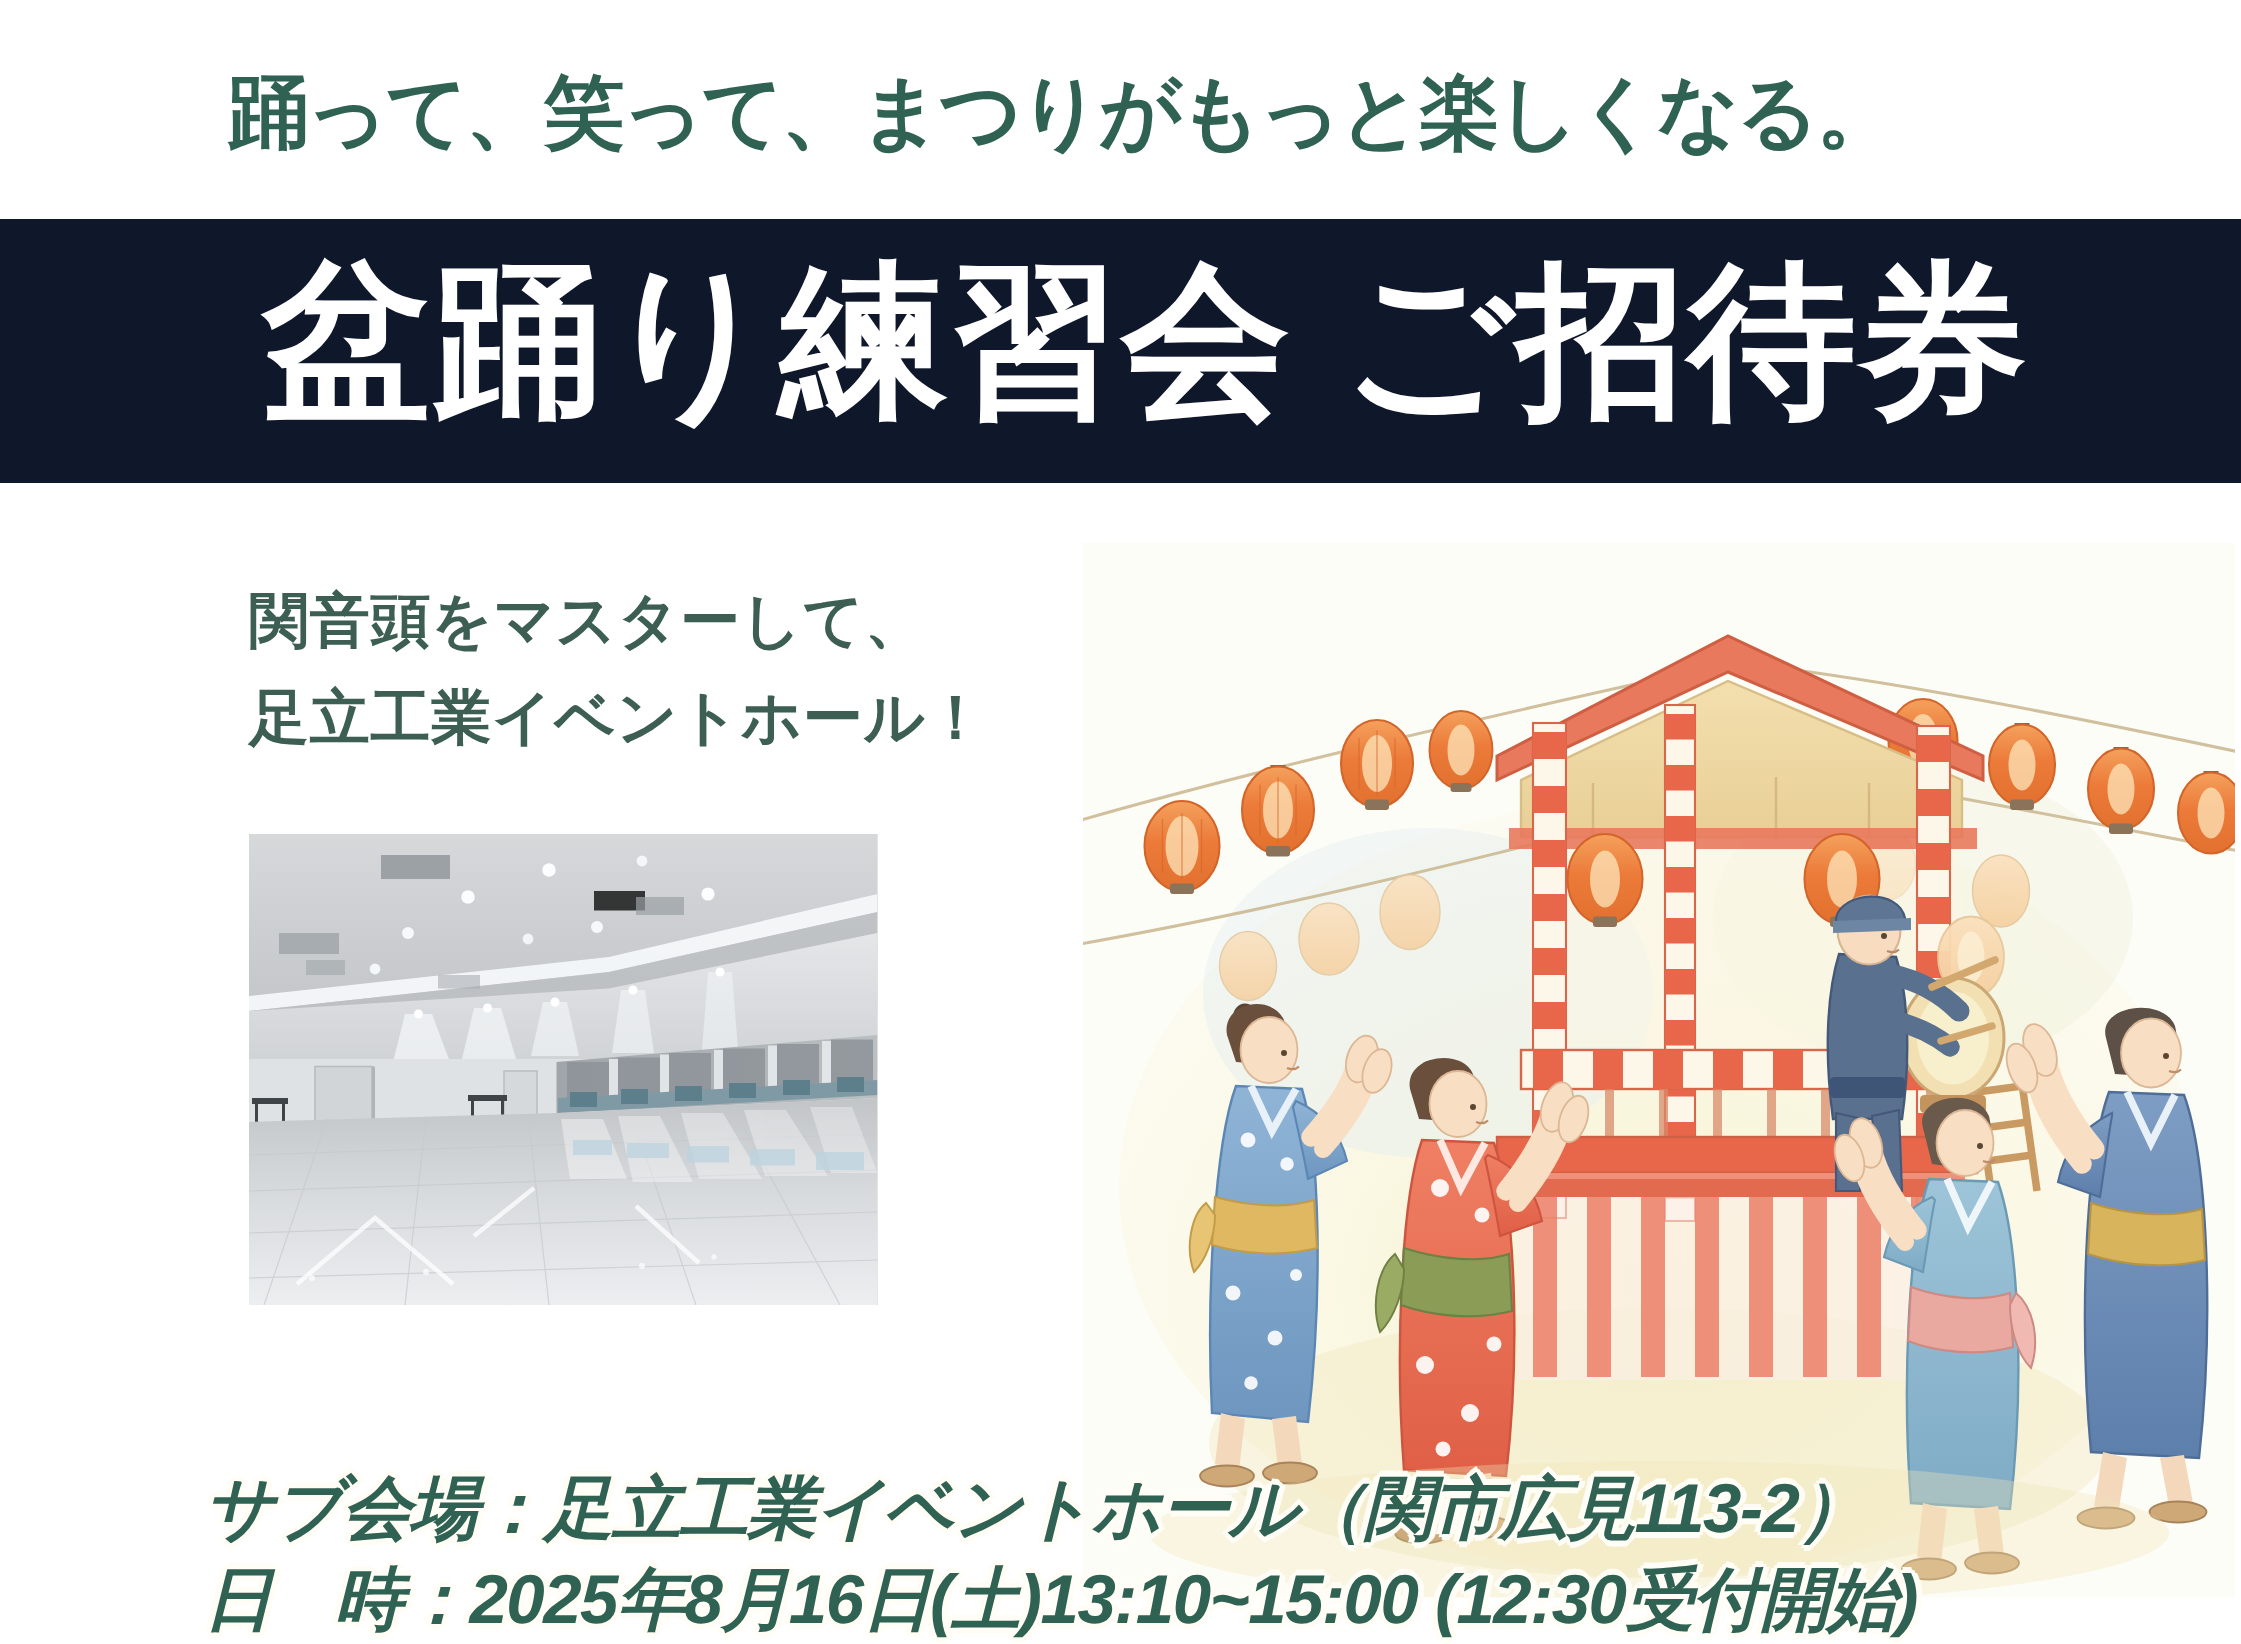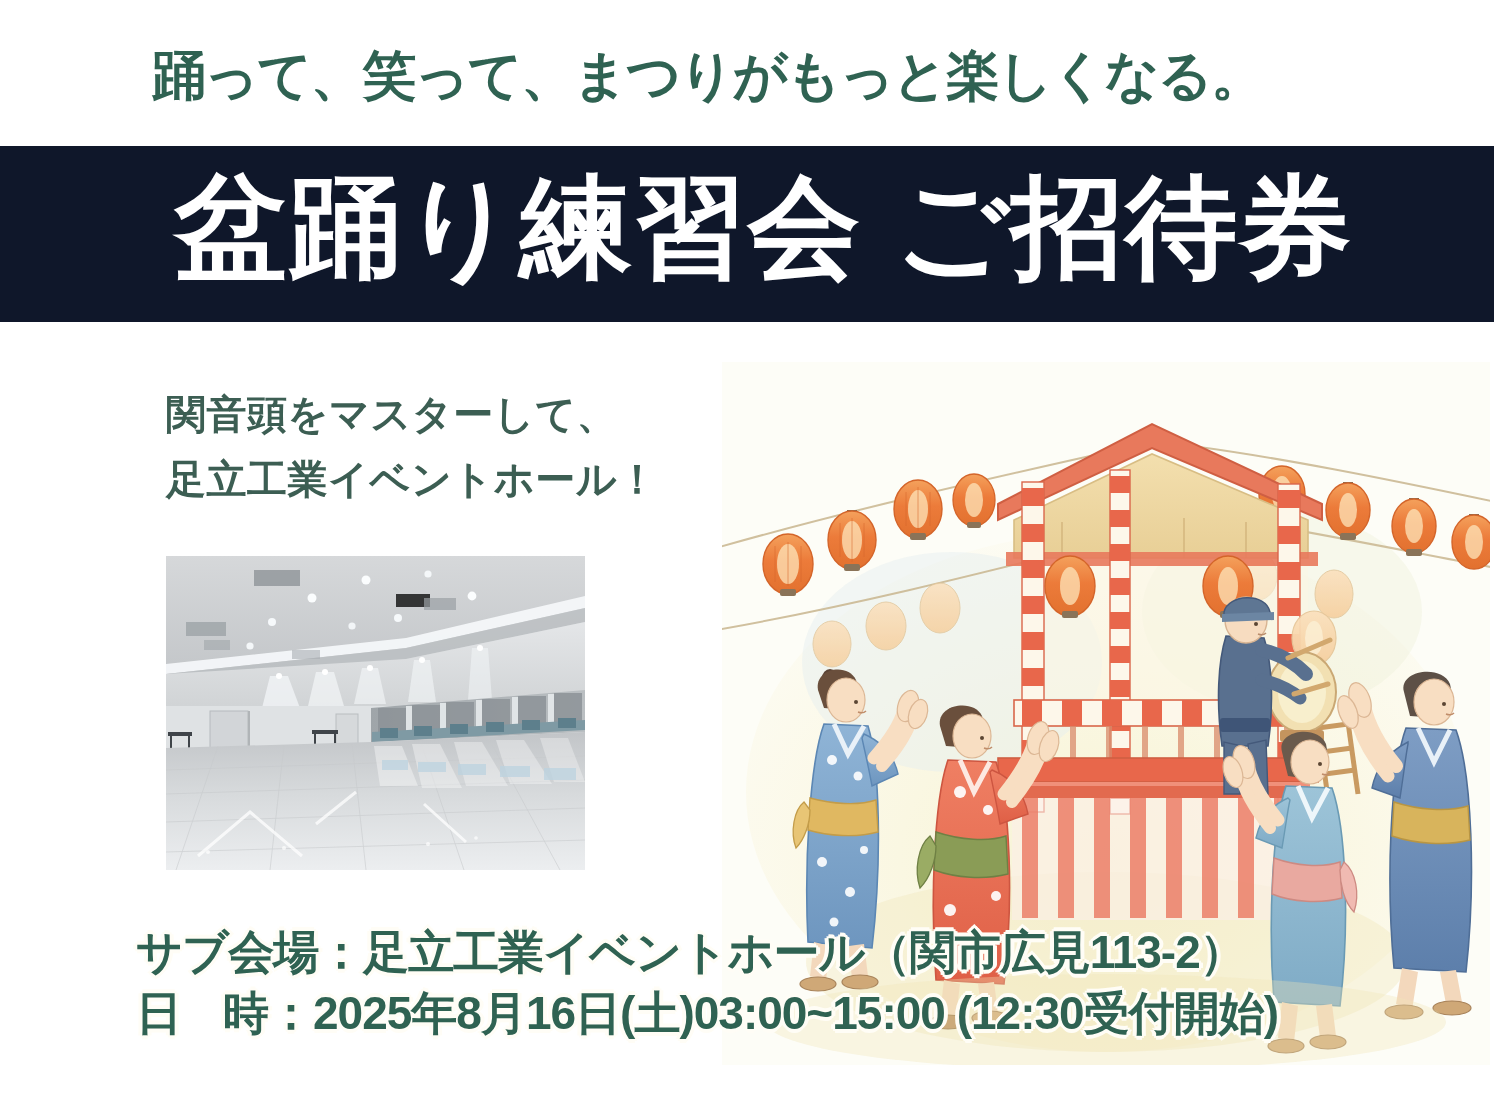--- a/index.html
+++ b/index.html
@@ -86,23 +86,24 @@
     height: 703px;
     overflow: hidden;
     background: #fdfdf7;
   }
   .illus svg { display:block; width:100%; height:100%; }
 
   
   .info {
     position: absolute;
     left: 136px;
-    top: 922px;
+    top: 975px;
     z-index: 5;
     white-space: nowrap;
+    font-style: italic;
   }
   .info-line {
     font-size: 46px;
     font-weight: 800;
     color: #2f6252;
     letter-spacing: -1px;
     line-height: 1.33;
     text-shadow:
        3px 0 0 #fffdf6, -3px 0 0 #fffdf6, 0 3px 0 #fffdf6, 0 -3px 0 #fffdf6,
        2px 2px 0 #fffdf6, -2px 2px 0 #fffdf6, 2px -2px 0 #fffdf6, -2px -2px 0 #fffdf6,
@@ -684,17 +685,17 @@
         <ellipse cx="730" cy="646" rx="19" ry="7" fill="#cfa877" stroke="#a8835a" stroke-width="1.2"></ellipse>
       </g>
 
       <ellipse cx="384" cy="660" rx="340" ry="48" fill="#f1e6b6" opacity="0.35"></ellipse>
     </svg>
   </div>
 
   <div class="info">
     <div class="info-line">サブ会場：足立工業イベントホール（関市広見113-2）</div>
     <div class="info-line">
-      <span>日</span><span class="gap"></span><span>時：2025年8月16日(土)03:00~15:00 (12:30受付開始)</span>
+      <span>日</span><span class="gap"></span><span>時：2025年8月16日(土)13:10~15:00 (12:30受付開始)</span>
     </div>
   </div>
 
 </div>
 
 </body></html>

